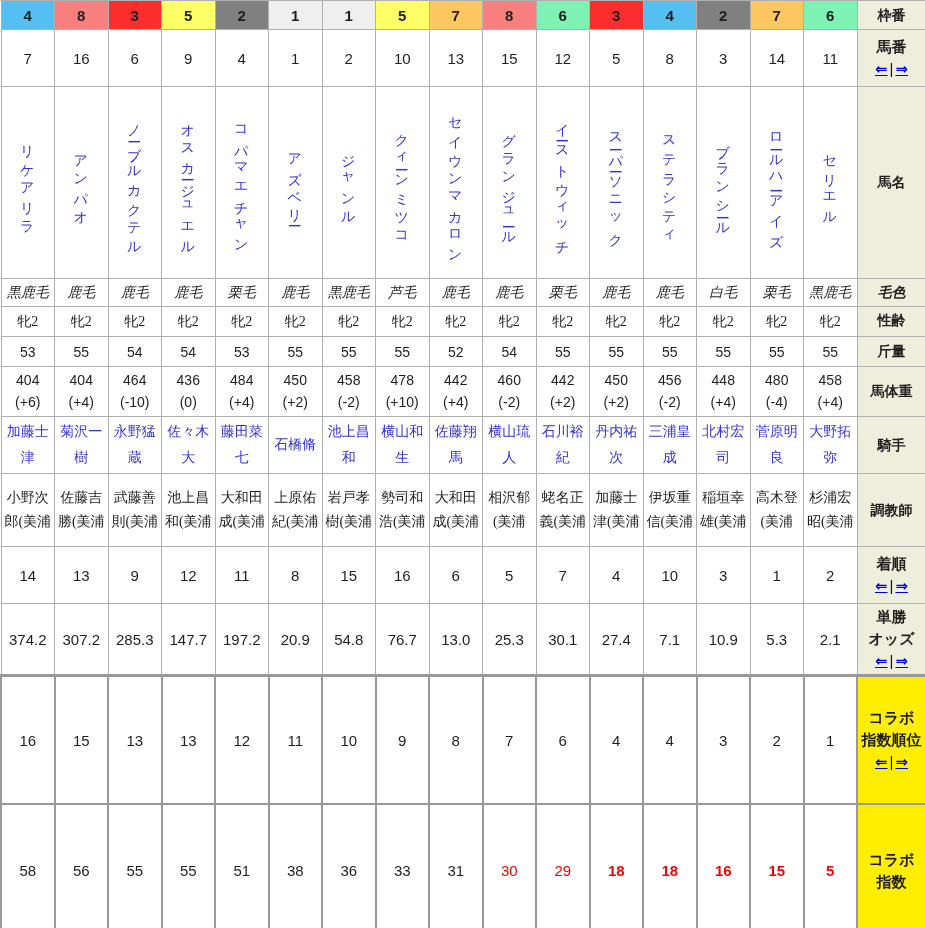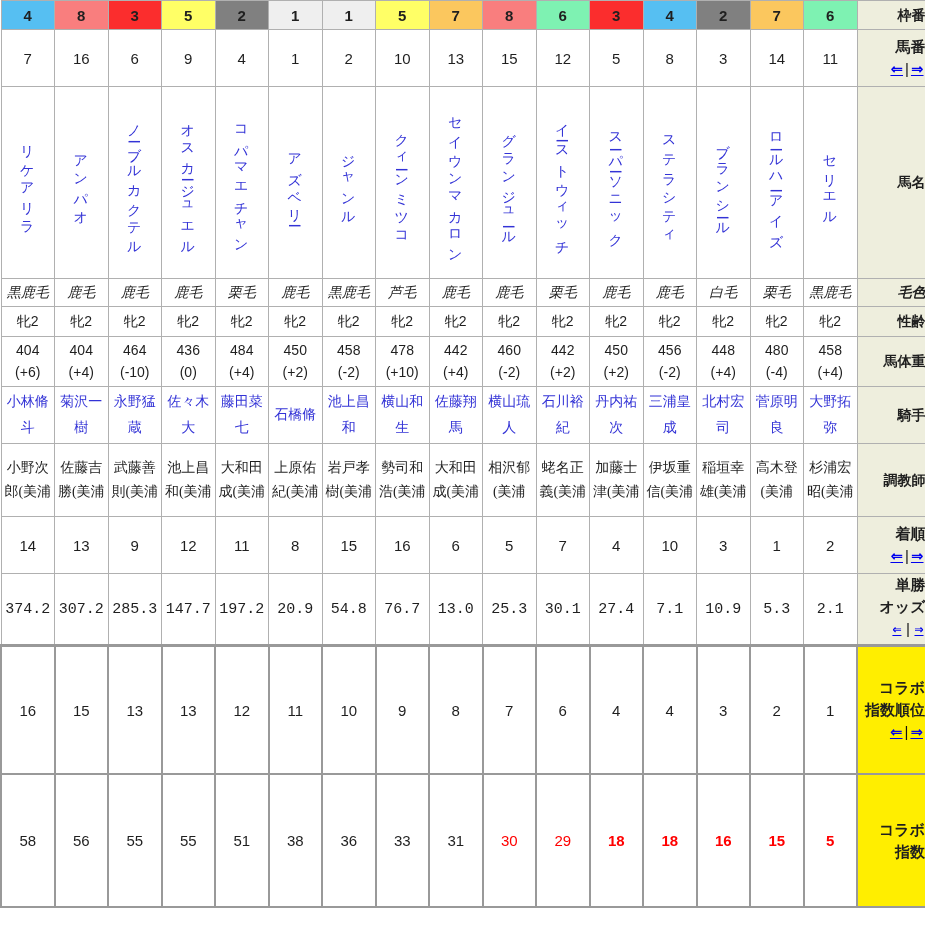--- a/index.html
+++ b/index.html
@@ -1,39 +1,39 @@
 <!DOCTYPE html>
 <html style="--header-bg: #eeeedd; --highlight-bg: #ffee00; --link-blue: #0000ee; --name-blue: #3333d6; --status-red: #ff0000; --border-light: #b0b0b0; --border-dark: #999999;"><head>
 <meta charset="utf-8">
 <style>
   html,body{margin:0;padding:0;background:#ffffff;}
   body{font-family:"Liberation Sans","DejaVu Sans",sans-serif;color:#1f1f1f;}
   table.race{border-collapse:collapse;table-layout:fixed;width:925px;}
   td,th{border:1px solid #b0b0b0;text-align:center;vertical-align:middle;padding:0;overflow:hidden;font-weight:normal;}
   col.c{width:53.5px;}
   col.ch{width:69px;}
-  .hdr{background:var(--header-bg,#eeeedd);font-weight:bold;font-size:14px;line-height:1.45;text-align:right;}
+  .hdr{background:var(--header-bg,#eeeedd);font-weight:bold;font-size:14px;line-height:1.45;}
   .hdr .lbl{white-space:pre-line;}
   .hdr-hl{background:var(--highlight-bg,#ffee00);}
   .navlink{color:var(--link-blue,#0000ee);text-decoration:underline;font-size:15px;font-weight:bold;margin:0 2px;cursor:pointer;}
   .navsep{color:#111;font-weight:normal;}
   tr.r-frame td{height:28px;font-weight:bold;font-size:15px;}
   tr.r-num td,tr.r-num th{height:56px;font-size:15px;}
   tr.r-name td,tr.r-name th{height:191px;}
   .vname{writing-mode:vertical-rl;text-orientation:mixed;margin:0 auto;font-size:14px;color:var(--name-blue,#3333d6);letter-spacing:3px;line-height:1;cursor:pointer;}
   tr.r-coat td,tr.r-coat th{height:27px;font-size:14px;font-style:italic;}
-  tr.r-sex td,tr.r-sex th{height:29px;font-size:14px;}
+  tr.r-sex td,tr.r-sex th{height:29px;font-size:14px;font-family:Liberation Serif, serif;}
   tr.r-wt td,tr.r-wt th{height:29px;font-size:14px;}
   tr.r-bw td,tr.r-bw th{height:49px;font-size:14px;line-height:1.55;}
   tr.r-jockey td,tr.r-jockey th{height:56px;font-size:14px;}
   .jky{color:var(--name-blue,#3333d6);display:block;padding:0 2px;word-break:break-all;line-height:1.85;cursor:pointer;}
   tr.r-trainer td,tr.r-trainer th{height:72px;font-size:14px;}
   .trn{display:block;padding:0 2px;word-break:break-all;line-height:1.7;font-family:Liberation Serif, serif;}
   tr.r-finish td,tr.r-finish th{height:56px;font-size:15px;}
-  tr.r-odds td,tr.r-odds th{height:70px;font-size:15px;font-family:Liberation Mono, monospace;}
+  tr.r-odds td,tr.r-odds th{height:70px;font-size:15px;}
   tr.r-rank td,tr.r-rank th,tr.r-idx td,tr.r-idx th{border:2px solid #999999;font-size:15px;margin-left:18px;}
   tr.r-rank td,tr.r-rank th{border-top:3px solid #999999;height:126px;}
   tr.r-idx td,tr.r-idx th{height:131px;}
   .idx-red{color:var(--status-red,#ff0000);}
   .idx-red-bold{color:var(--status-red,#ff0000);font-weight:bold;font-size:16px;}
 </style>
 </head>
 <body>
 
 <table class="race">
@@ -186,20 +186,39 @@
 <td>牝2</td>
 <td>牝2</td>
 <td>牝2</td>
 <td>牝2</td>
 <td>牝2</td>
 <td>牝2</td>
 <td>牝2</td>
 <th class="hdr"><span class="lbl">性齢</span></th>
 </tr>
 
+<tr class="r-wt">
+<td>53</td>
+<td>55</td>
+<td>54</td>
+<td>54</td>
+<td>53</td>
+<td>55</td>
+<td>55</td>
+<td>55</td>
+<td>52</td>
+<td>54</td>
+<td>55</td>
+<td>55</td>
+<td>55</td>
+<td>55</td>
+<td>55</td>
+<td>55</td>
+<th class="hdr"><span class="lbl">斤量</span></th>
+</tr>
 
 <tr class="r-bw">
 <td>
           <div>404</div>
           <div>(+6)</div>
         </td>
 <td>
           <div>404</div>
           <div>(+4)</div>
         </td>
@@ -257,21 +276,21 @@
         </td>
 <td>
           <div>458</div>
           <div>(+4)</div>
         </td>
 <th class="hdr"><span class="lbl">馬体重</span></th>
 </tr>
 
 <tr class="r-jockey">
 <td>
-          <span class="jky">小林脩斗</span>
+          <span class="jky">加藤士津</span>
         </td>
 <td>
           <span class="jky">菊沢一樹</span>
         </td>
 <td>
           <span class="jky">永野猛蔵</span>
         </td>
 <td>
           <span class="jky">佐々木大</span>
         </td>

